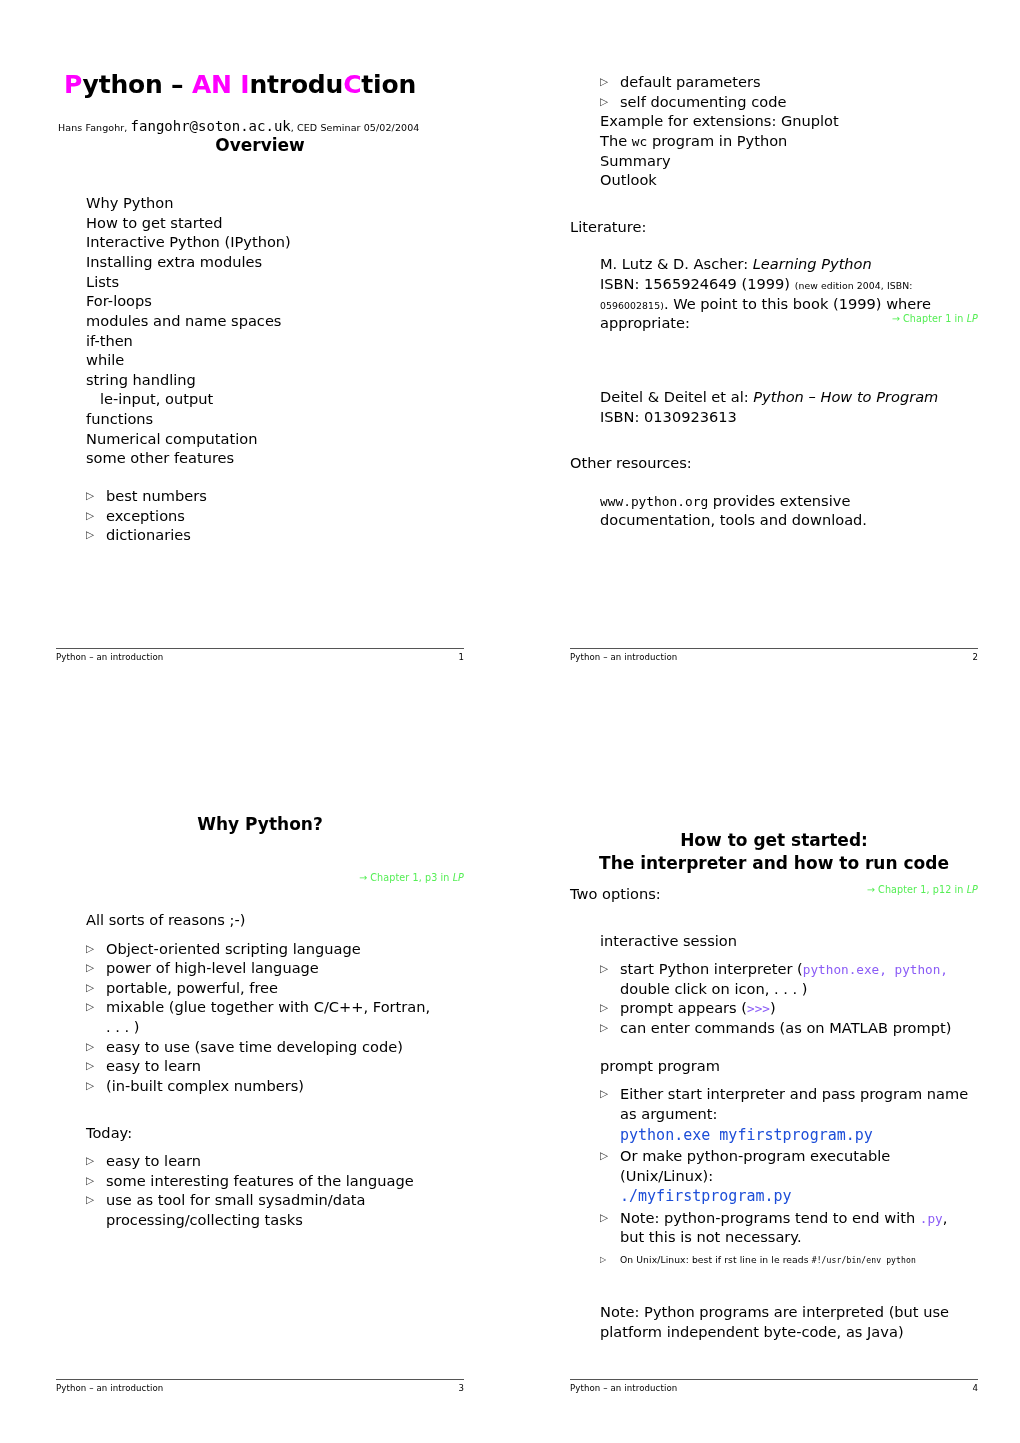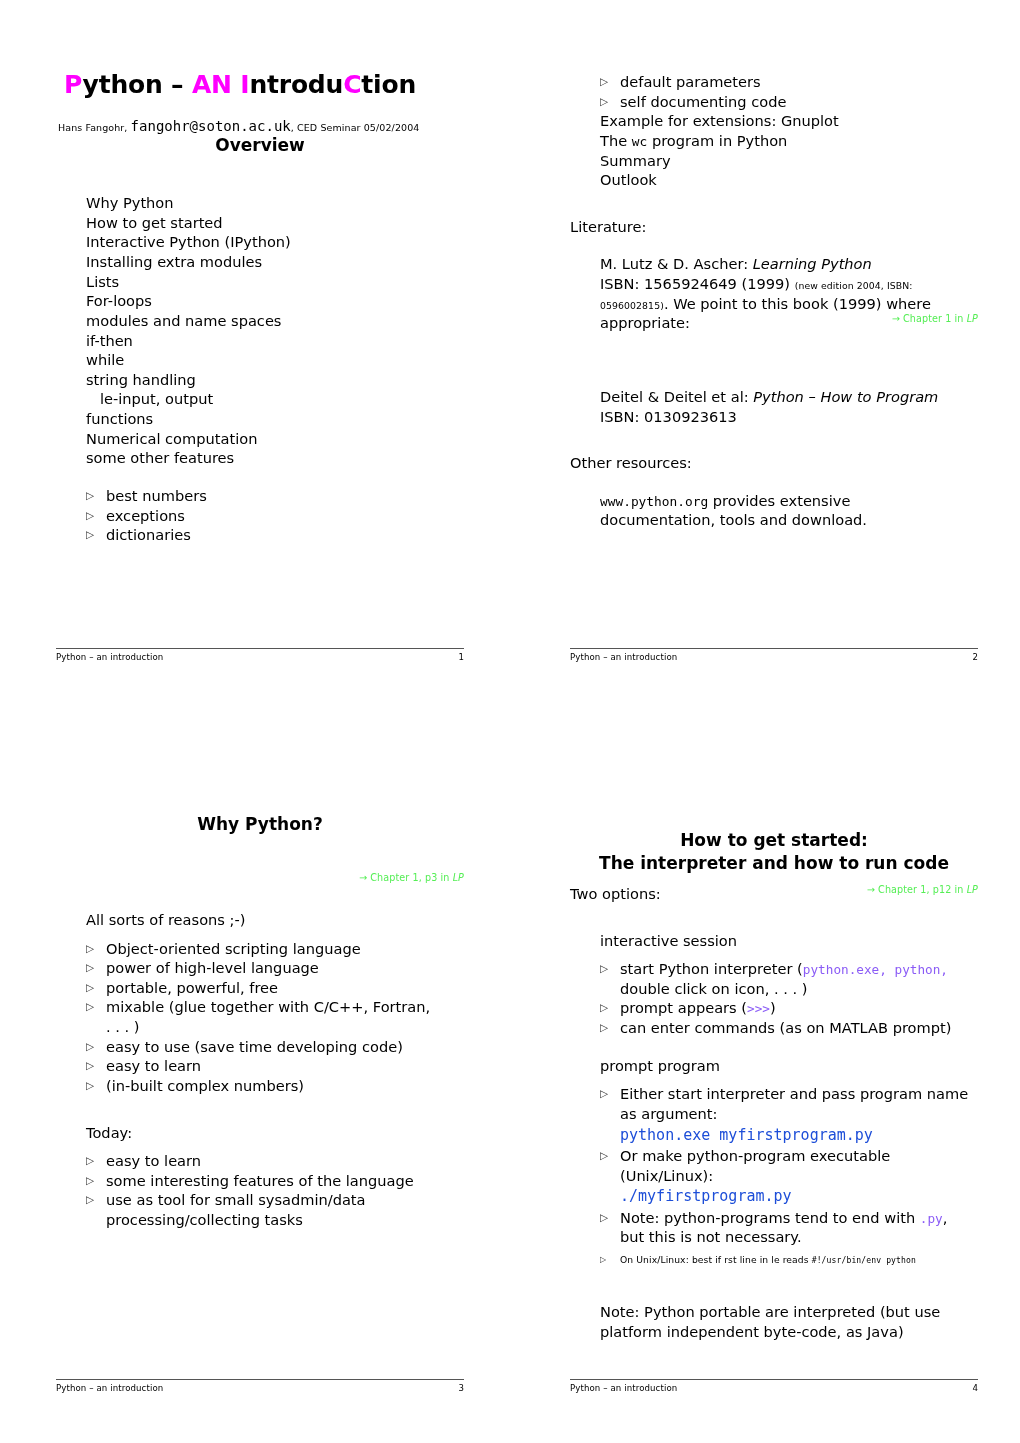--- a/index.html
+++ b/index.html
@@ -350,21 +350,21 @@
       <div class="bullet"><span class="tri">▷</span><span>Either start interpreter and pass program name</span><span class="cont">as argument:</span></div>
       <div class="codeline">python.exe myfirstprogram.py</div>
       <div class="bullet"><span class="tri">▷</span><span>Or make python-program executable</span><span class="cont">(Unix/Linux):</span></div>
       <div class="codeline">./myfirstprogram.py</div>
       <div class="bullet"><span class="tri">▷</span><span>Note: python-programs tend to end with </span><span class="code-blue">.py</span><span>,</span><span class="cont">but this is not necessary.</span></div>
       <div class="bullet tiny" style="margin-top:7px;"><span class="tri">▷</span><span>On Unix/Linux: best if  rst line in  le reads </span><span class="mono">#!/usr/bin/env python</span></div>
     </div>
 
     <div class="gap-xl"></div>
 
-    <div class="line indent1">Note: Python portable are interpreted (but use</div>
+    <div class="line indent1">Note: Python programs are interpreted (but use</div>
     <div class="line indent1">platform independent byte-code, as Java)</div>
 
   </div>
 
   <div class="footer">
     <div class="rule"></div>
     <div class="frow">
       <span>Python – an introduction</span>
       <span>4</span>
     </div>

